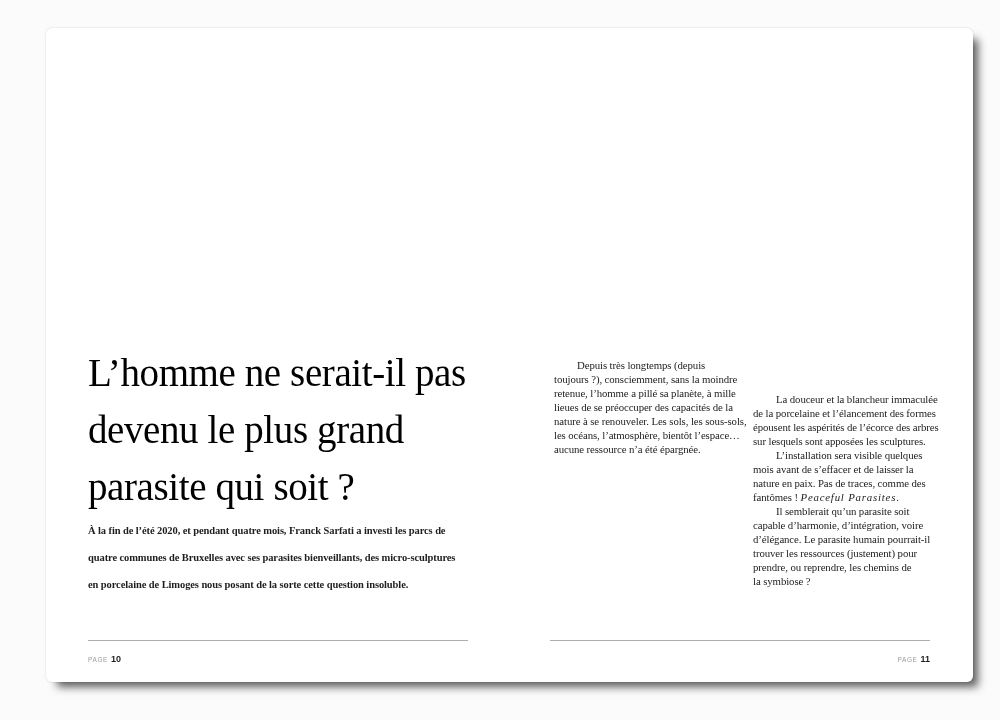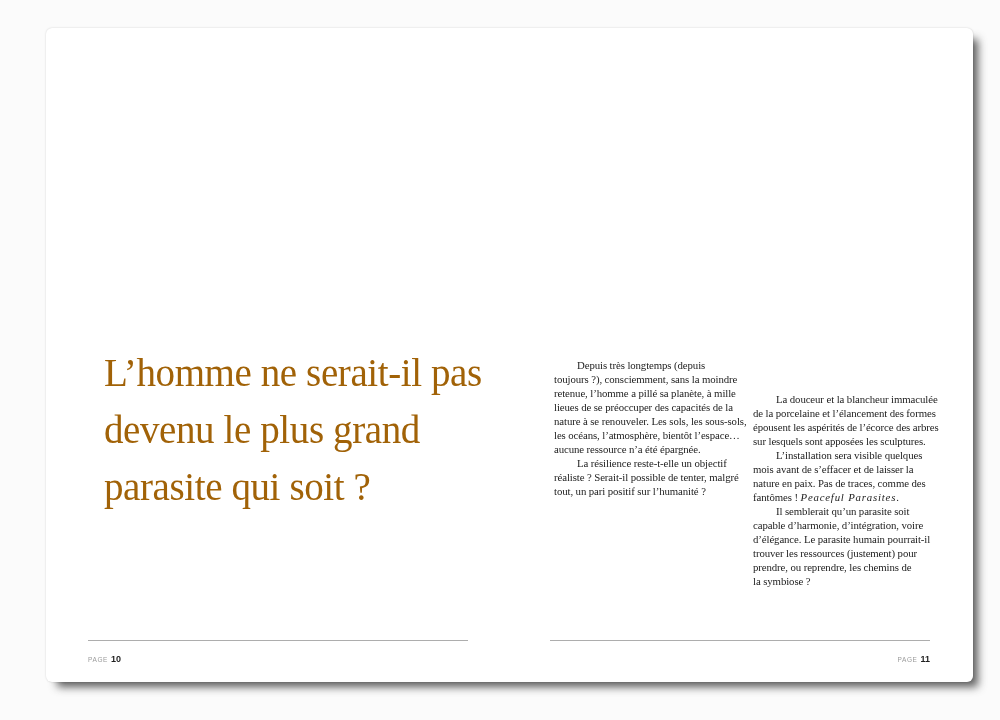--- a/index.html
+++ b/index.html
@@ -15,24 +15,24 @@
   .spread {
     position:absolute; left:46px; top:28px;
     width:927px; height:654px;
     background:#ffffff;
     border-radius:6px;
     box-shadow: 0 0 2px rgba(0,0,0,0.18), 8px 8px 8px -3px rgba(35,35,35,0.72);
   }
 
   
   .headline {
-    position:absolute; left:58px; top:316px;
+    position:absolute; left:42px; top:316px;
     font-size:39px; line-height:57px;
     letter-spacing:-0.4px;
-    color:#a16207;
+    color:#000000;
     white-space:pre-line;
   }
   .intro {
     position:absolute; left:42px; top:489px;
     font-weight:bold;
     font-size:10.5px; line-height:27px;
     letter-spacing:-0.1px;
     color:#1e1e1e;
     white-space:pre-line;
   }
@@ -77,37 +77,37 @@
 </head>
 <body>
 
 <div class="canvas">
   <div class="spread">
 
     <div class="headline">L’homme ne serait-il pas
 devenu le plus grand
 parasite qui soit ?</div>
 
+    <div class="intro">À la fin de l’été 2020, et pendant quatre mois, Franck Sarfati a investi les parcs de
+quatre communes de Bruxelles avec ses parasites bienveillants, des micro-sculptures
+en porcelaine de Limoges nous posant de la sorte cette question insoluble.</div>
 
     <div class="footer-rule left"></div>
     <div class="footer left">
       <span class="pg-label">PAGE</span><span class="pg-num">10</span>
     </div>
 
     <div class="col col1">
       <p class="indent gap">Depuis très longtemps (depuis
 toujours ?), consciemment, sans la moindre
 retenue, l’homme a pillé sa planète, à mille
 lieues de se préoccuper des capacités de la
 nature à se renouveler. Les sols, les sous-sols,
 les océans, l’atmosphère, bientôt l’espace…
 aucune ressource n’a été épargnée.</p>
-      <p class="indent">La résilience reste-t-elle un objectif
-réaliste ? Serait-il possible de tenter, malgré
-tout, un pari positif sur l’humanité ?</p>
     </div>
 
     <div class="col col2">
       <p class="indent">La douceur et la blancheur immaculée
 de la porcelaine et l’élancement des formes
 épousent les aspérités de l’écorce des arbres
 sur lesquels sont apposées les sculptures.</p>
       <p class="indent"><span>L’installation sera visible quelques
 mois avant de s’effacer et de laisser la
 nature en paix. Pas de traces, comme des

